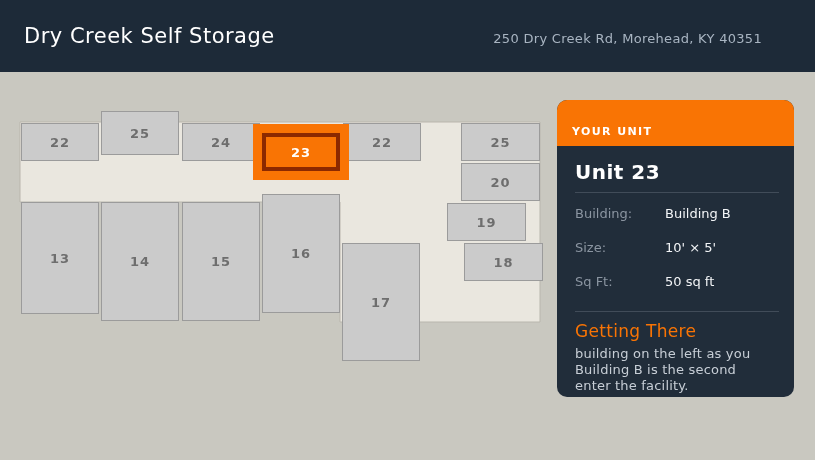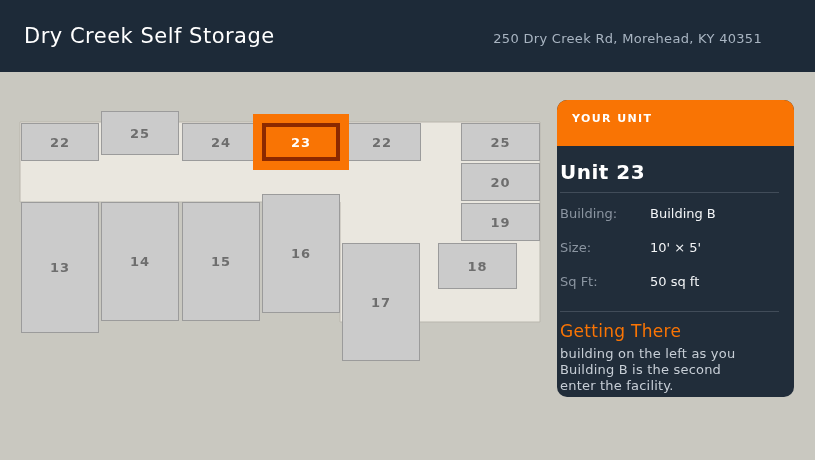--- a/index.html
+++ b/index.html
@@ -57,37 +57,38 @@
     font-size:13px;font-weight:700;letter-spacing:1px;
     color:var(--unit-label);
     cursor:pointer;
   }
   .unit.highlighted{
     background:var(--accent-orange);
     border:4px solid var(--highlight-border);
     box-shadow:0 0 0 9px var(--accent-orange);
     color:#ffffff;
     z-index:3;
+    margin-top:10px;
   }
 
   
   .your-unit-panel{
     position:absolute;left:557px;top:100px;width:237px;height:297px;
     background:var(--panel-bg);
     border-radius:10px;overflow:hidden;
   }
   .panel-header{
     height:46px;background:var(--accent-orange);
-    display:flex;align-items:flex-start;padding:0 15px 8px 15px;
+    display:flex;align-items:flex-end;padding:0 15px 8px 15px;
   }
   .panel-header span{
     color:#ffffff;font-size:11px;font-weight:700;letter-spacing:1.4px;
     margin-top:12px;
   }
-  .panel-body{padding:10px 15px 0 3px;}
+  .panel-body{padding:10px 15px 0 18px;}
   .unit-title{
     color:#ffffff;font-size:20px;font-weight:700;letter-spacing:0.5px;
     line-height:24px;margin-top:4px;
   }
   .divider{
     border:none;border-top:1px solid var(--panel-divider);
     margin:8px 0 0 0;
   }
   .detail-rows{margin-top:13px;}
   .detail-row{
@@ -139,28 +140,28 @@
   <div class="unit" style="left:343px;top:51px;width:78px;height:38px">
       <span>22</span>
     </div>
 
   <div class="unit" style="left:461px;top:51px;width:79px;height:38px">
       <span>25</span>
     </div>
   <div class="unit" style="left:461px;top:91px;width:79px;height:38px">
       <span>20</span>
     </div>
-  <div class="unit" style="left:461px;top:131px;width:79px;height:38px">
+  <div class="unit" style="left:447px;top:131px;width:79px;height:38px">
       <span>19</span>
     </div>
-  <div class="unit" style="left:438px;top:171px;width:79px;height:46px">
+  <div class="unit" style="left:464px;top:171px;width:79px;height:38px">
       <span>18</span>
     </div>
 
-  <div class="unit" style="left:21px;top:130px;width:78px;height:131px">
+  <div class="unit" style="left:21px;top:130px;width:78px;height:112px">
       <span>13</span>
     </div>
   <div class="unit" style="left:101px;top:130px;width:78px;height:119px">
       <span>14</span>
     </div>
   <div class="unit" style="left:182px;top:130px;width:78px;height:119px">
       <span>15</span>
     </div>
   <div class="unit" style="left:262px;top:122px;width:78px;height:119px">
       <span>16</span>

